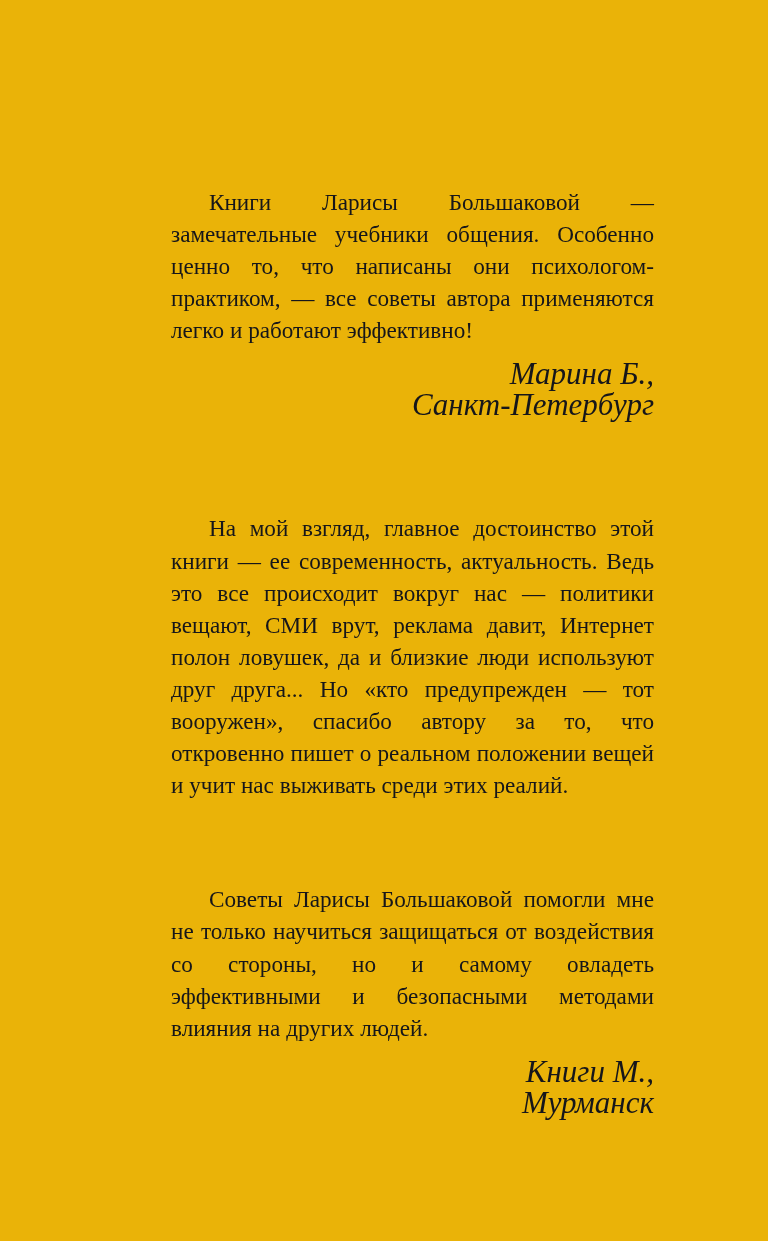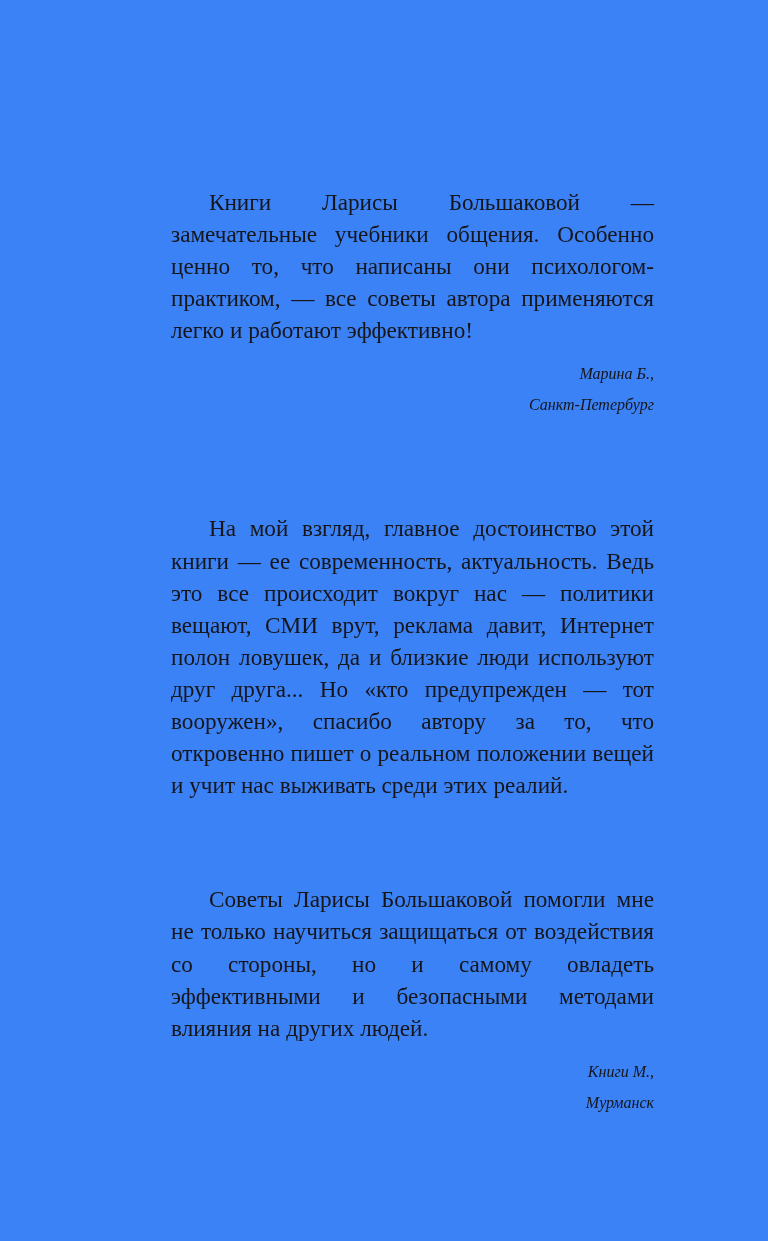--- a/index.html
+++ b/index.html
@@ -7,21 +7,21 @@
     margin: 0;
     padding: 0;
     background: #ffffff;
   }
 
   .page {
     position: relative;
     width: 768px;
     height: 1241px;
     margin: 0 auto;
-    background: #3b82f6;
+    background: #eab308;
     overflow: hidden;
     font-family: "Liberation Serif", "DejaVu Serif", serif;
     color: #16161a;
     -webkit-font-smoothing: antialiased;
   }
 
   
   .content {
     position: absolute;
     left: 171px;
@@ -40,21 +40,21 @@
     text-align: justify;
     text-justify: inter-word;
     text-indent: 38px;
     hyphens: manual;
     word-spacing: 0.002em;
   }
 
   .signature {
     margin: 0;
     padding-top: 12px;
-    font-size: 16px;
+    font-size: 31px;
     line-height: 31px;
     font-style: italic;
     text-align: right;
   }
 
   .signature .sig-line {
     display: block;
     white-space: nowrap;
   }
 

